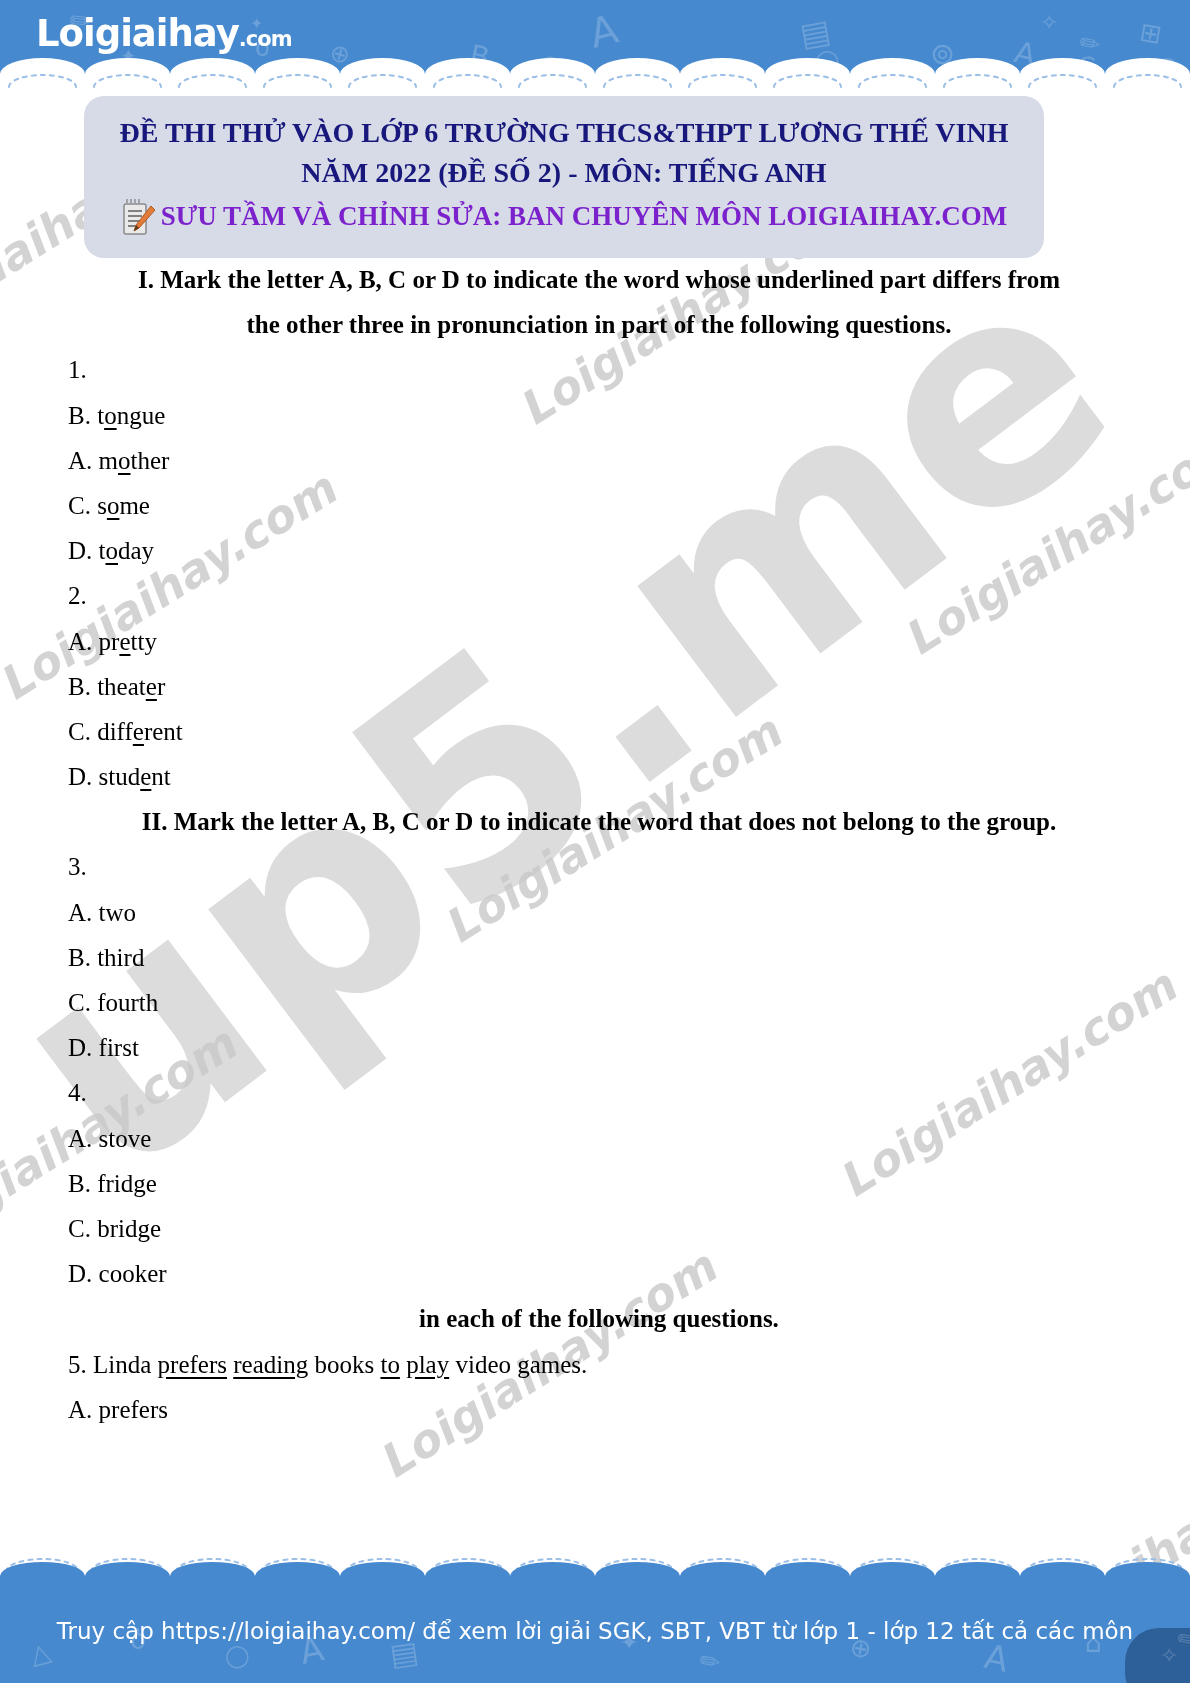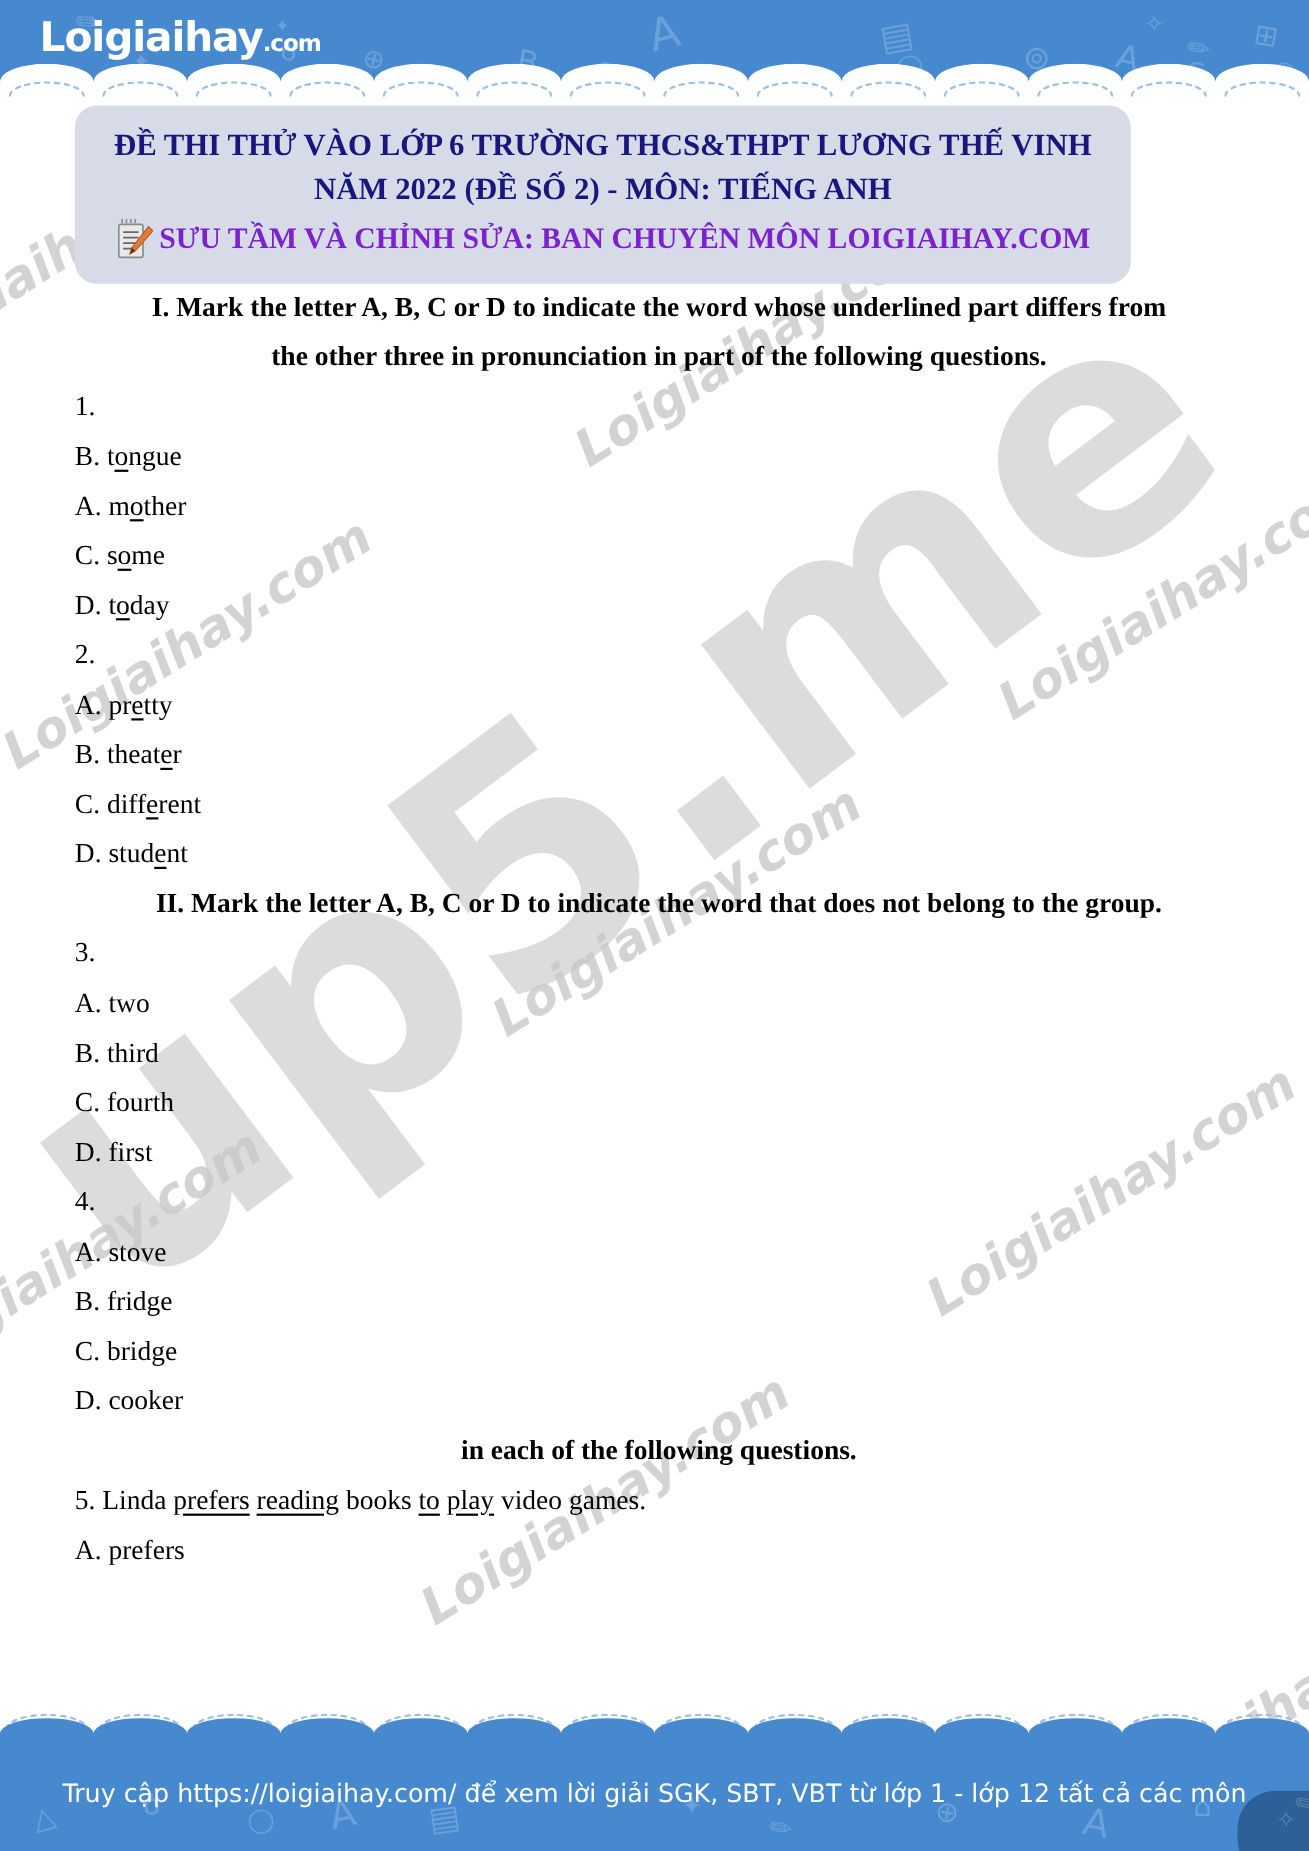--- a/index.html
+++ b/index.html
@@ -13,21 +13,21 @@
   .doodle{position:absolute;color:rgba(255,255,255,.20);font-family:"DejaVu Sans",sans-serif;z-index:1;pointer-events:none;}
   .wave-svg{position:absolute;left:0;bottom:0;display:block;}
   
   .footer{position:absolute;left:0;top:1556px;width:1190px;height:127px;z-index:3;}
   .footer-wave{position:absolute;left:0;top:0;}
   .footer-solid{position:absolute;left:0;top:32px;width:1190px;height:95px;background:#4689cf;}
   .footer-text{position:absolute;left:0;top:62px;width:1190px;text-align:center;color:#fff;
                font-family:"DejaVu Sans","Liberation Sans",sans-serif;font-size:23px;}
   .footer-pill{position:absolute;right:-55px;top:72px;width:120px;height:78px;background:#2d5f99;border-radius:34px;cursor:pointer;}
   
-  .title-box{position:absolute;left:68px;top:96px;width:960px;height:162px;background:#d7dbe8;border-radius:20px;
+  .title-box{position:absolute;left:84px;top:96px;width:960px;height:162px;background:#d7dbe8;border-radius:20px;
              z-index:2;display:flex;flex-direction:column;justify-content:center;align-items:center;gap:9px;}
   .title-line{color:#17177c;font-weight:bold;font-size:28px;text-align:center;line-height:1.1;}
   .subtitle-line{color:#7c22cc;font-weight:bold;font-size:27px;display:flex;align-items:center;gap:6px;}
   .memo{width:34px;height:38px;}
   
   .exam-body{position:absolute;left:68px;top:266px;width:1062px;z-index:2;}
   .line{margin:0;height:45.2px;font-size:25px;color:#000;white-space:nowrap;}
   .line.bold{font-weight:bold;text-align:center;}
   .line u{text-underline-offset:4px;}
   

